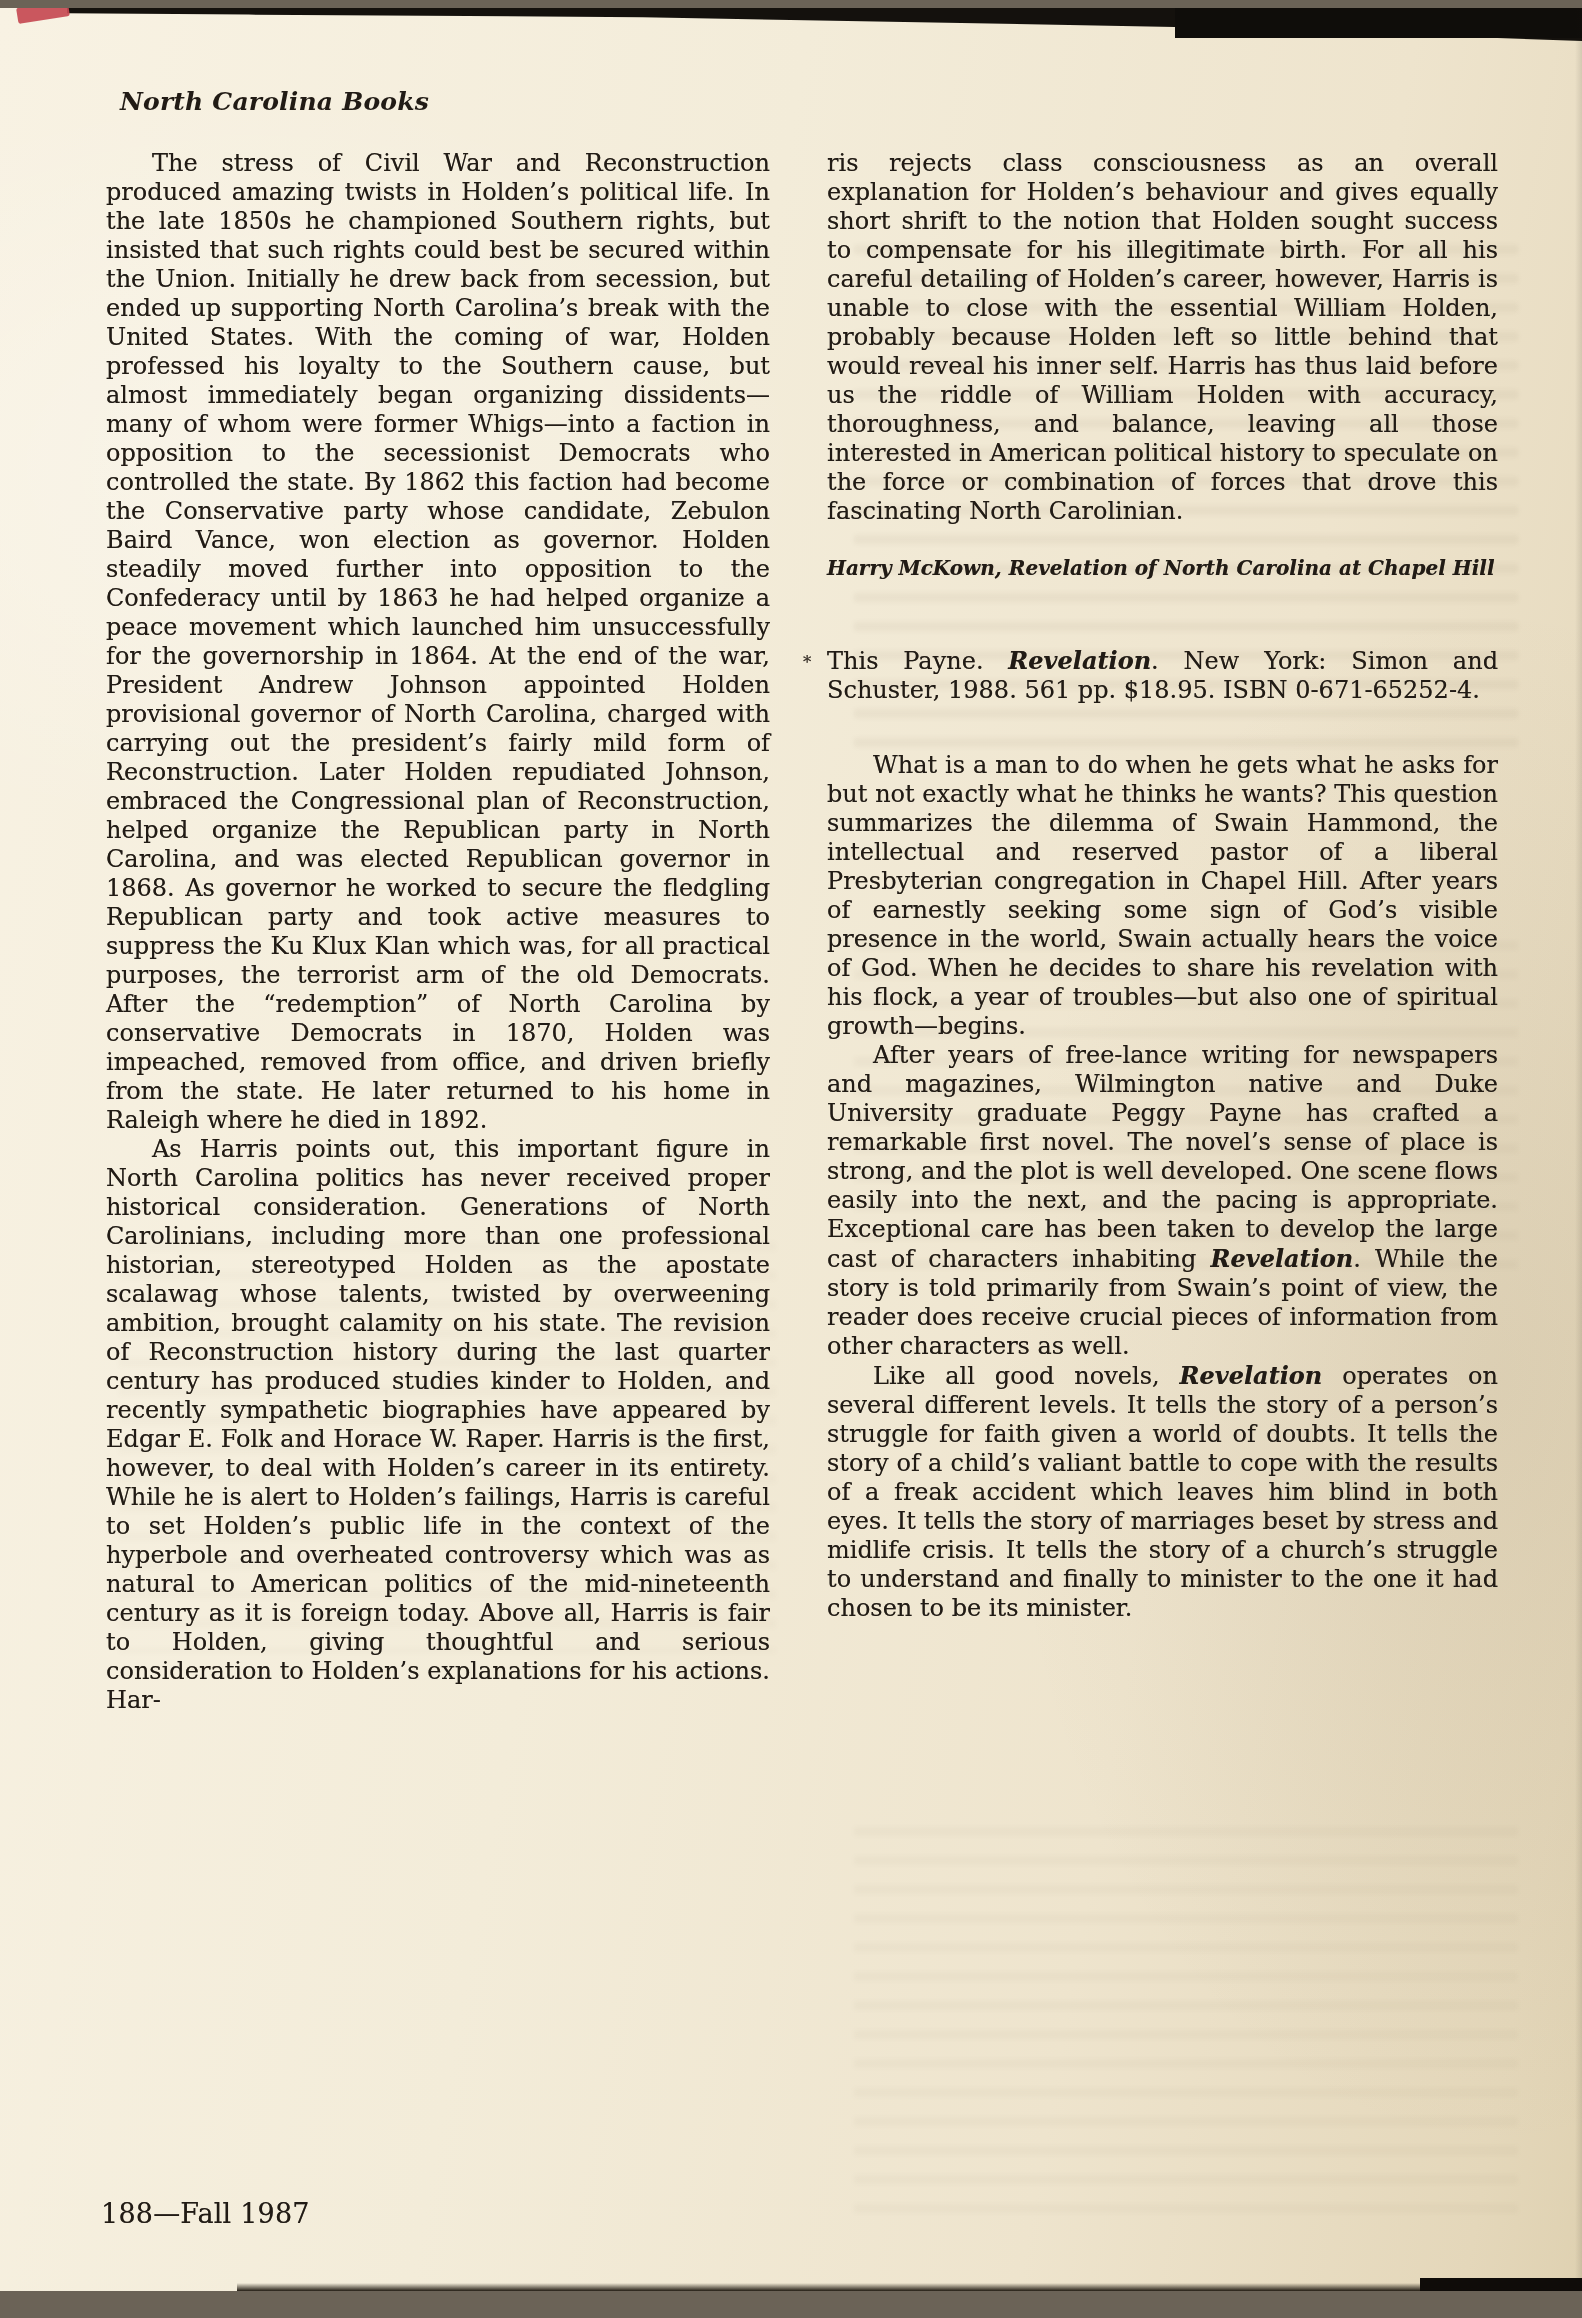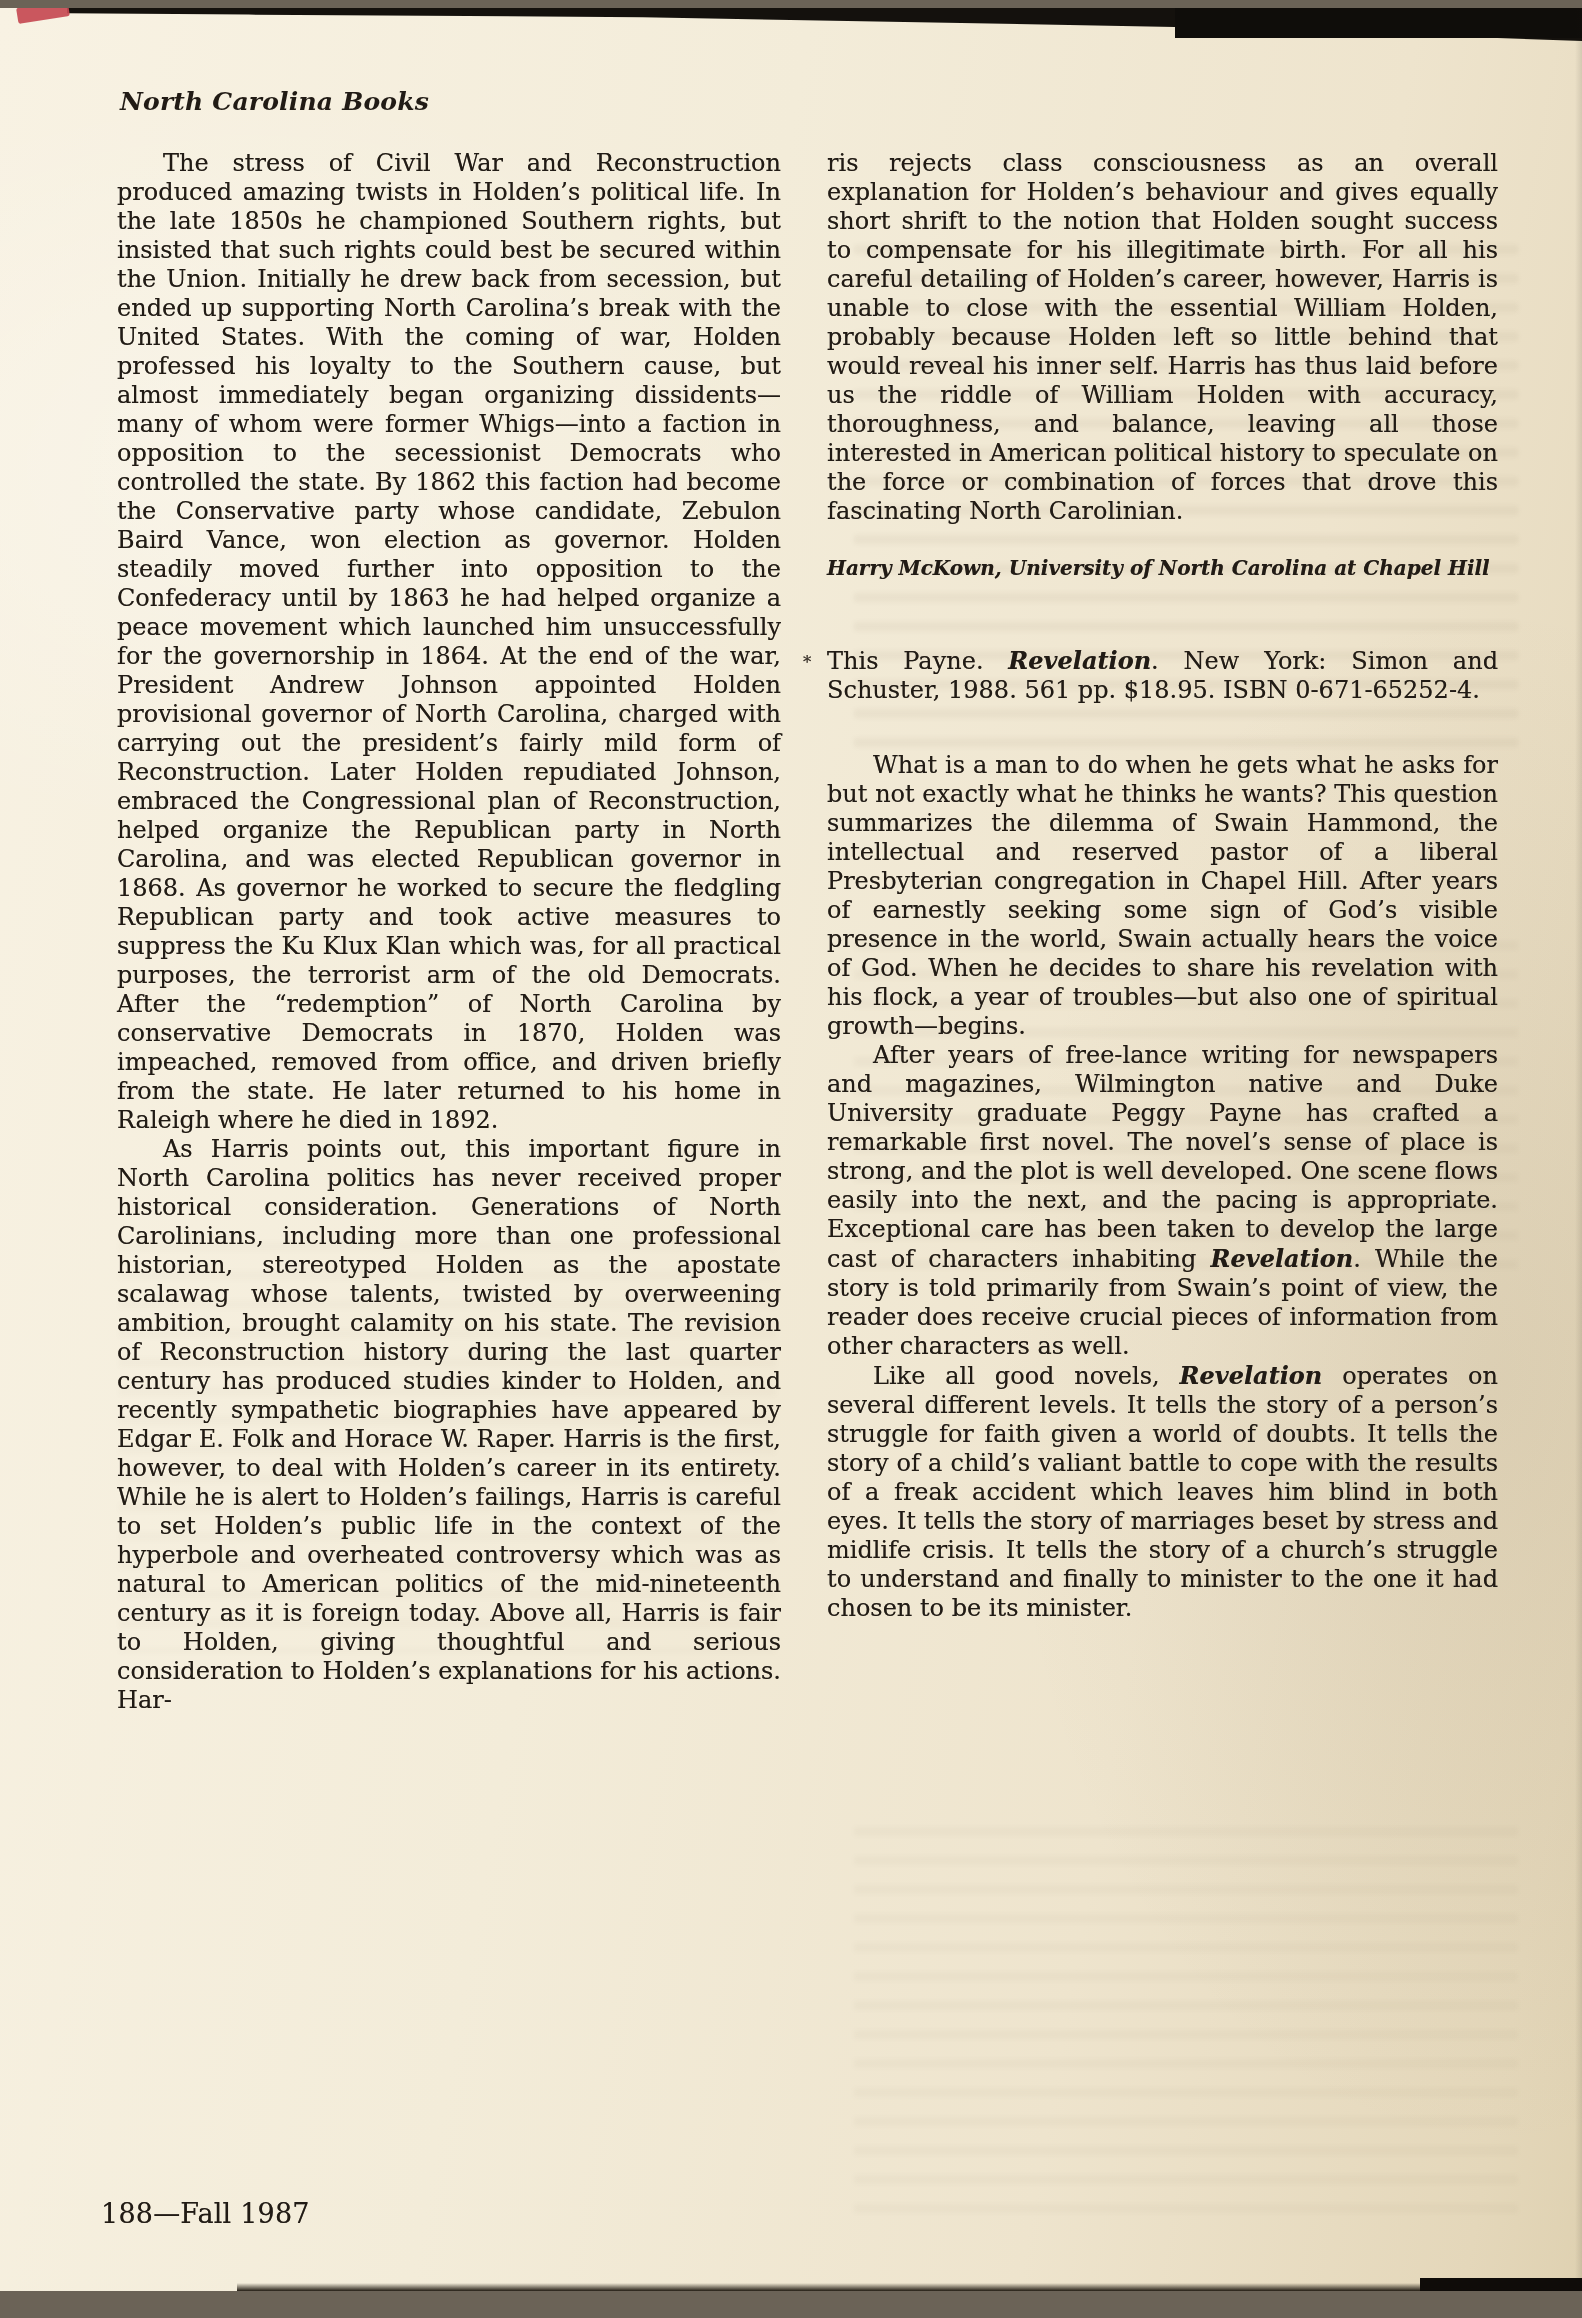--- a/index.html
+++ b/index.html
@@ -36,21 +36,21 @@
     position:absolute;left:120px;top:79px;margin:0;
     font-size:25px;font-weight:700;font-style:italic;
     letter-spacing:0.2px;
   }
   .col{
     position:absolute;top:141px;
     font-size:24px;line-height:29px;
     text-align:justify;
     text-shadow:0 0 0.4px rgba(20,15,10,.55);
   }
-  .col-left{left:117px;width:664px;}
+  .col-left{left:106px;width:664px;}
   .col-right{left:827px;width:671px;}
   .blk{margin:0;}
   .blk.indent{text-indent:46px;}
   .blk-attribution{
     margin-top:30px;
     font-size:20px;line-height:25px;
     font-style:italic;font-weight:700;
     text-align:left;
   }
   .blk-citation{
@@ -107,21 +107,21 @@
   <div class="ghost ghost-d"></div>
 
   <h1 class="header">North Carolina Books</h1>
 
   <div class="col col-left">
       <p class="blk blk-body indent"><span>The stress of Civil War and Reconstruction produced amazing twists in Holden’s political life. In the late 1850s he championed Southern rights, but insisted that such rights could best be secured within the Union. Initially he drew back from secession, but ended up supporting North Carolina’s break with the United States. With the coming of war, Holden professed his loyalty to the Southern cause, but almost immediately began organizing dissidents—many of whom were former Whigs—into a faction in opposition to the secessionist Democrats who controlled the state. By 1862 this faction had become the Conservative party whose candidate, Zebulon Baird Vance, won election as governor. Holden steadily moved further into opposition to the Confederacy until by 1863 he had helped organize a peace movement which launched him unsuccessfully for the governorship in 1864. At the end of the war, President Andrew Johnson appointed Holden provisional governor of North Carolina, charged with carrying out the president’s fairly mild form of Reconstruction. Later Holden repudiated Johnson, embraced the Congressional plan of Reconstruction, helped organize the Republican party in North Carolina, and was elected Republican governor in 1868. As governor he worked to secure the fledgling Republican party and took active measures to suppress the Ku Klux Klan which was, for all practical purposes, the terrorist arm of the old Democrats. After the “redemption” of North Carolina by conservative Democrats in 1870, Holden was impeached, removed from office, and driven briefly from the state. He later returned to his home in Raleigh where he died in 1892.</span></p>
       <p class="blk blk-body indent"><span>As Harris points out, this important figure in North Carolina politics has never received proper historical consideration. Generations of North Carolinians, including more than one professional historian, stereotyped Holden as the apostate scalawag whose talents, twisted by overweening ambition, brought calamity on his state. The revision of Reconstruction history during the last quarter century has produced studies kinder to Holden, and recently sympathetic biographies have appeared by Edgar E. Folk and Horace W. Raper. Harris is the first, however, to deal with Holden’s career in its entirety. While he is alert to Holden’s failings, Harris is careful to set Holden’s public life in the context of the hyperbole and overheated controversy which was as natural to American politics of the mid-nineteenth century as it is foreign today. Above all, Harris is fair to Holden, giving thoughtful and serious consideration to Holden’s explanations for his actions. Har-</span></p>
     </div>
   <div class="col col-right">
       <p class="blk blk-body"><span>ris rejects class consciousness as an overall explanation for Holden’s behaviour and gives equally short shrift to the notion that Holden sought success to compensate for his illegitimate birth. For all his careful detailing of Holden’s career, however, Harris is unable to close with the essential William Holden, probably because Holden left so little behind that would reveal his inner self. Harris has thus laid before us the riddle of William Holden with accuracy, thoroughness, and balance, leaving all those interested in American political history to speculate on the force or combination of forces that drove this fascinating North Carolinian.</span></p>
-      <p class="blk blk-attribution"><span>Harry McKown, University of North Carolina at Chapel Hill</span></p>
+      <p class="blk blk-attribution"><span>Harry McKown, Revelation of North Carolina at Chapel Hill</span></p>
       <p class="blk blk-citation"><span class="mark">*</span><span>This Payne. </span><span class="run-bi">Revelation</span><span>. New York: Simon and Schuster, 1988. 561 pp. $18.95. ISBN 0-671-65252-4.</span></p>
       <p class="blk blk-body indent"><span>What is a man to do when he gets what he asks for but not exactly what he thinks he wants? This question summarizes the dilemma of Swain Hammond, the intellectual and reserved pastor of a liberal Presbyterian congregation in Chapel Hill. After years of earnestly seeking some sign of God’s visible presence in the world, Swain actually hears the voice of God. When he decides to share his revelation with his flock, a year of troubles—but also one of spiritual growth—begins.</span></p>
       <p class="blk blk-body indent"><span>After years of free-lance writing for newspapers and magazines, Wilmington native and Duke University graduate Peggy Payne has crafted a remarkable first novel. The novel’s sense of place is strong, and the plot is well developed. One scene flows easily into the next, and the pacing is appropriate. Exceptional care has been taken to develop the large cast of characters inhabiting </span><span class="run-bi">Revelation</span><span>. While the story is told primarily from Swain’s point of view, the reader does receive crucial pieces of information from other characters as well.</span></p>
       <p class="blk blk-body indent"><span>Like all good novels, </span><span class="run-bi">Revelation</span><span> operates on several different levels. It tells the story of a person’s struggle for faith given a world of doubts. It tells the story of a child’s valiant battle to cope with the results of a freak accident which leaves him blind in both eyes. It tells the story of marriages beset by stress and midlife crisis. It tells the story of a church’s struggle to understand and finally to minister to the one it had chosen to be its minister.</span></p>
     </div>
 
   <div class="footer">188—Fall 1987</div>
 
   <div class="edge-top"></div>
   <div class="corner-tr"></div>

